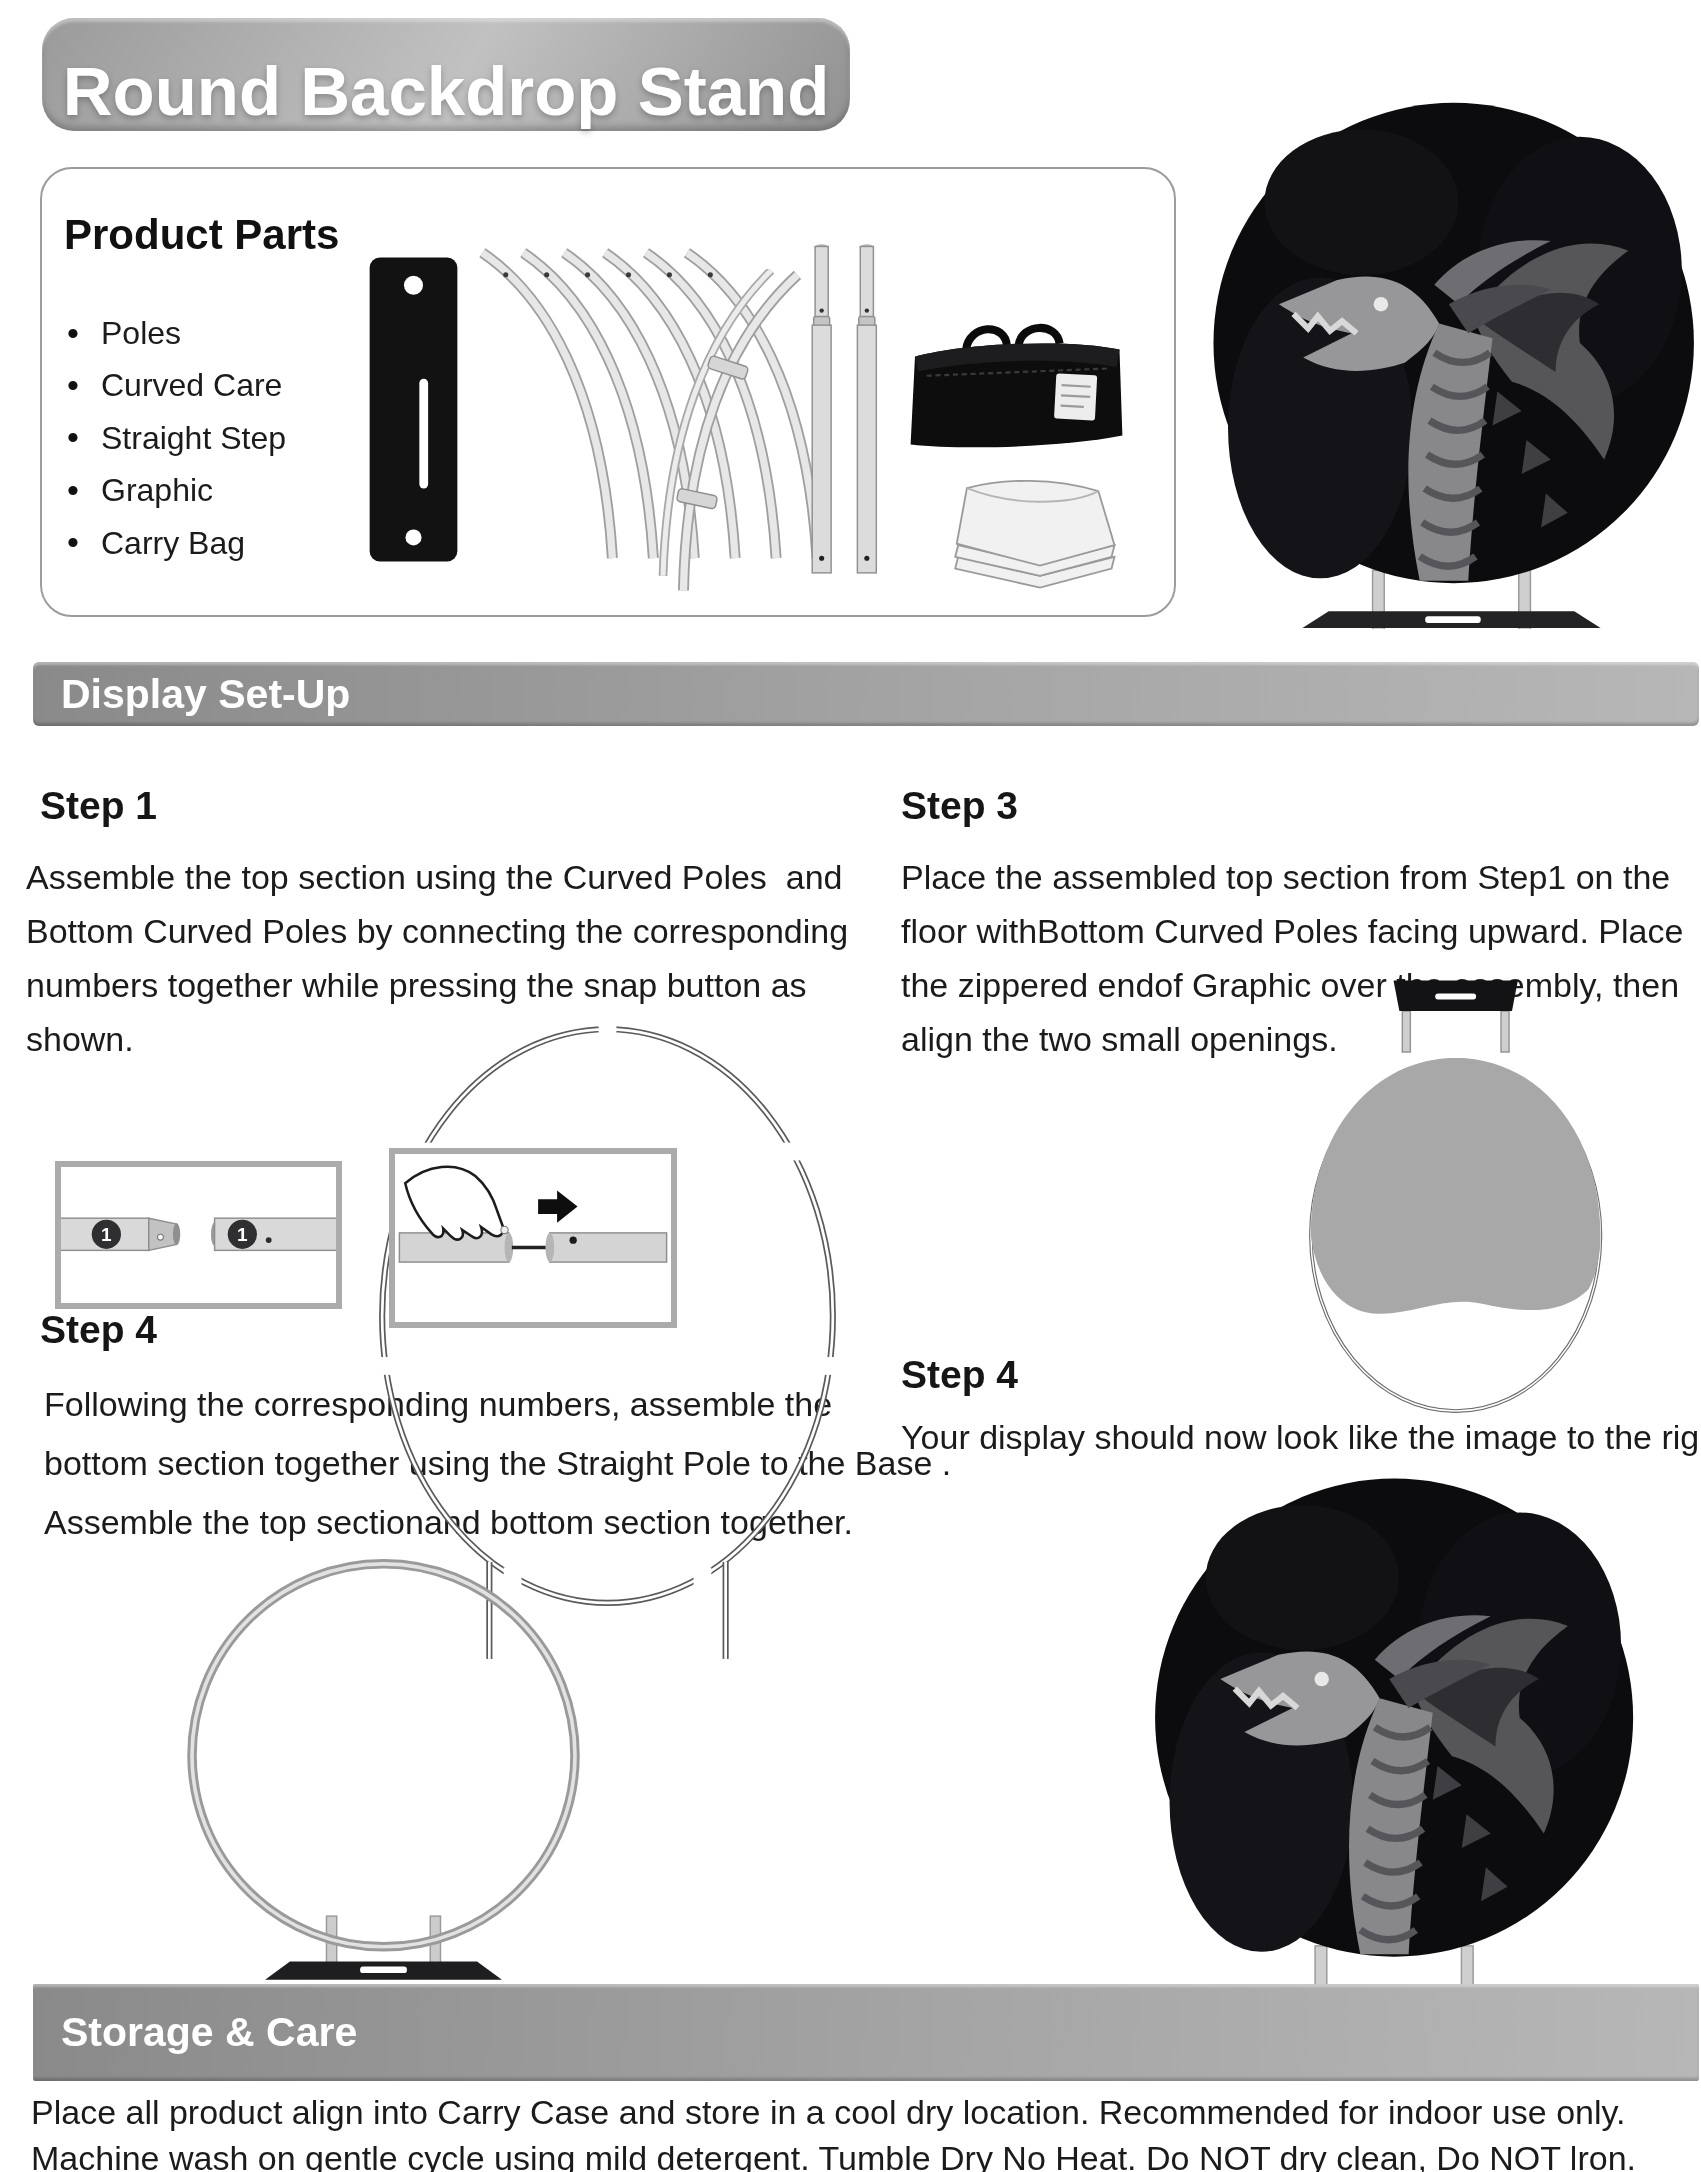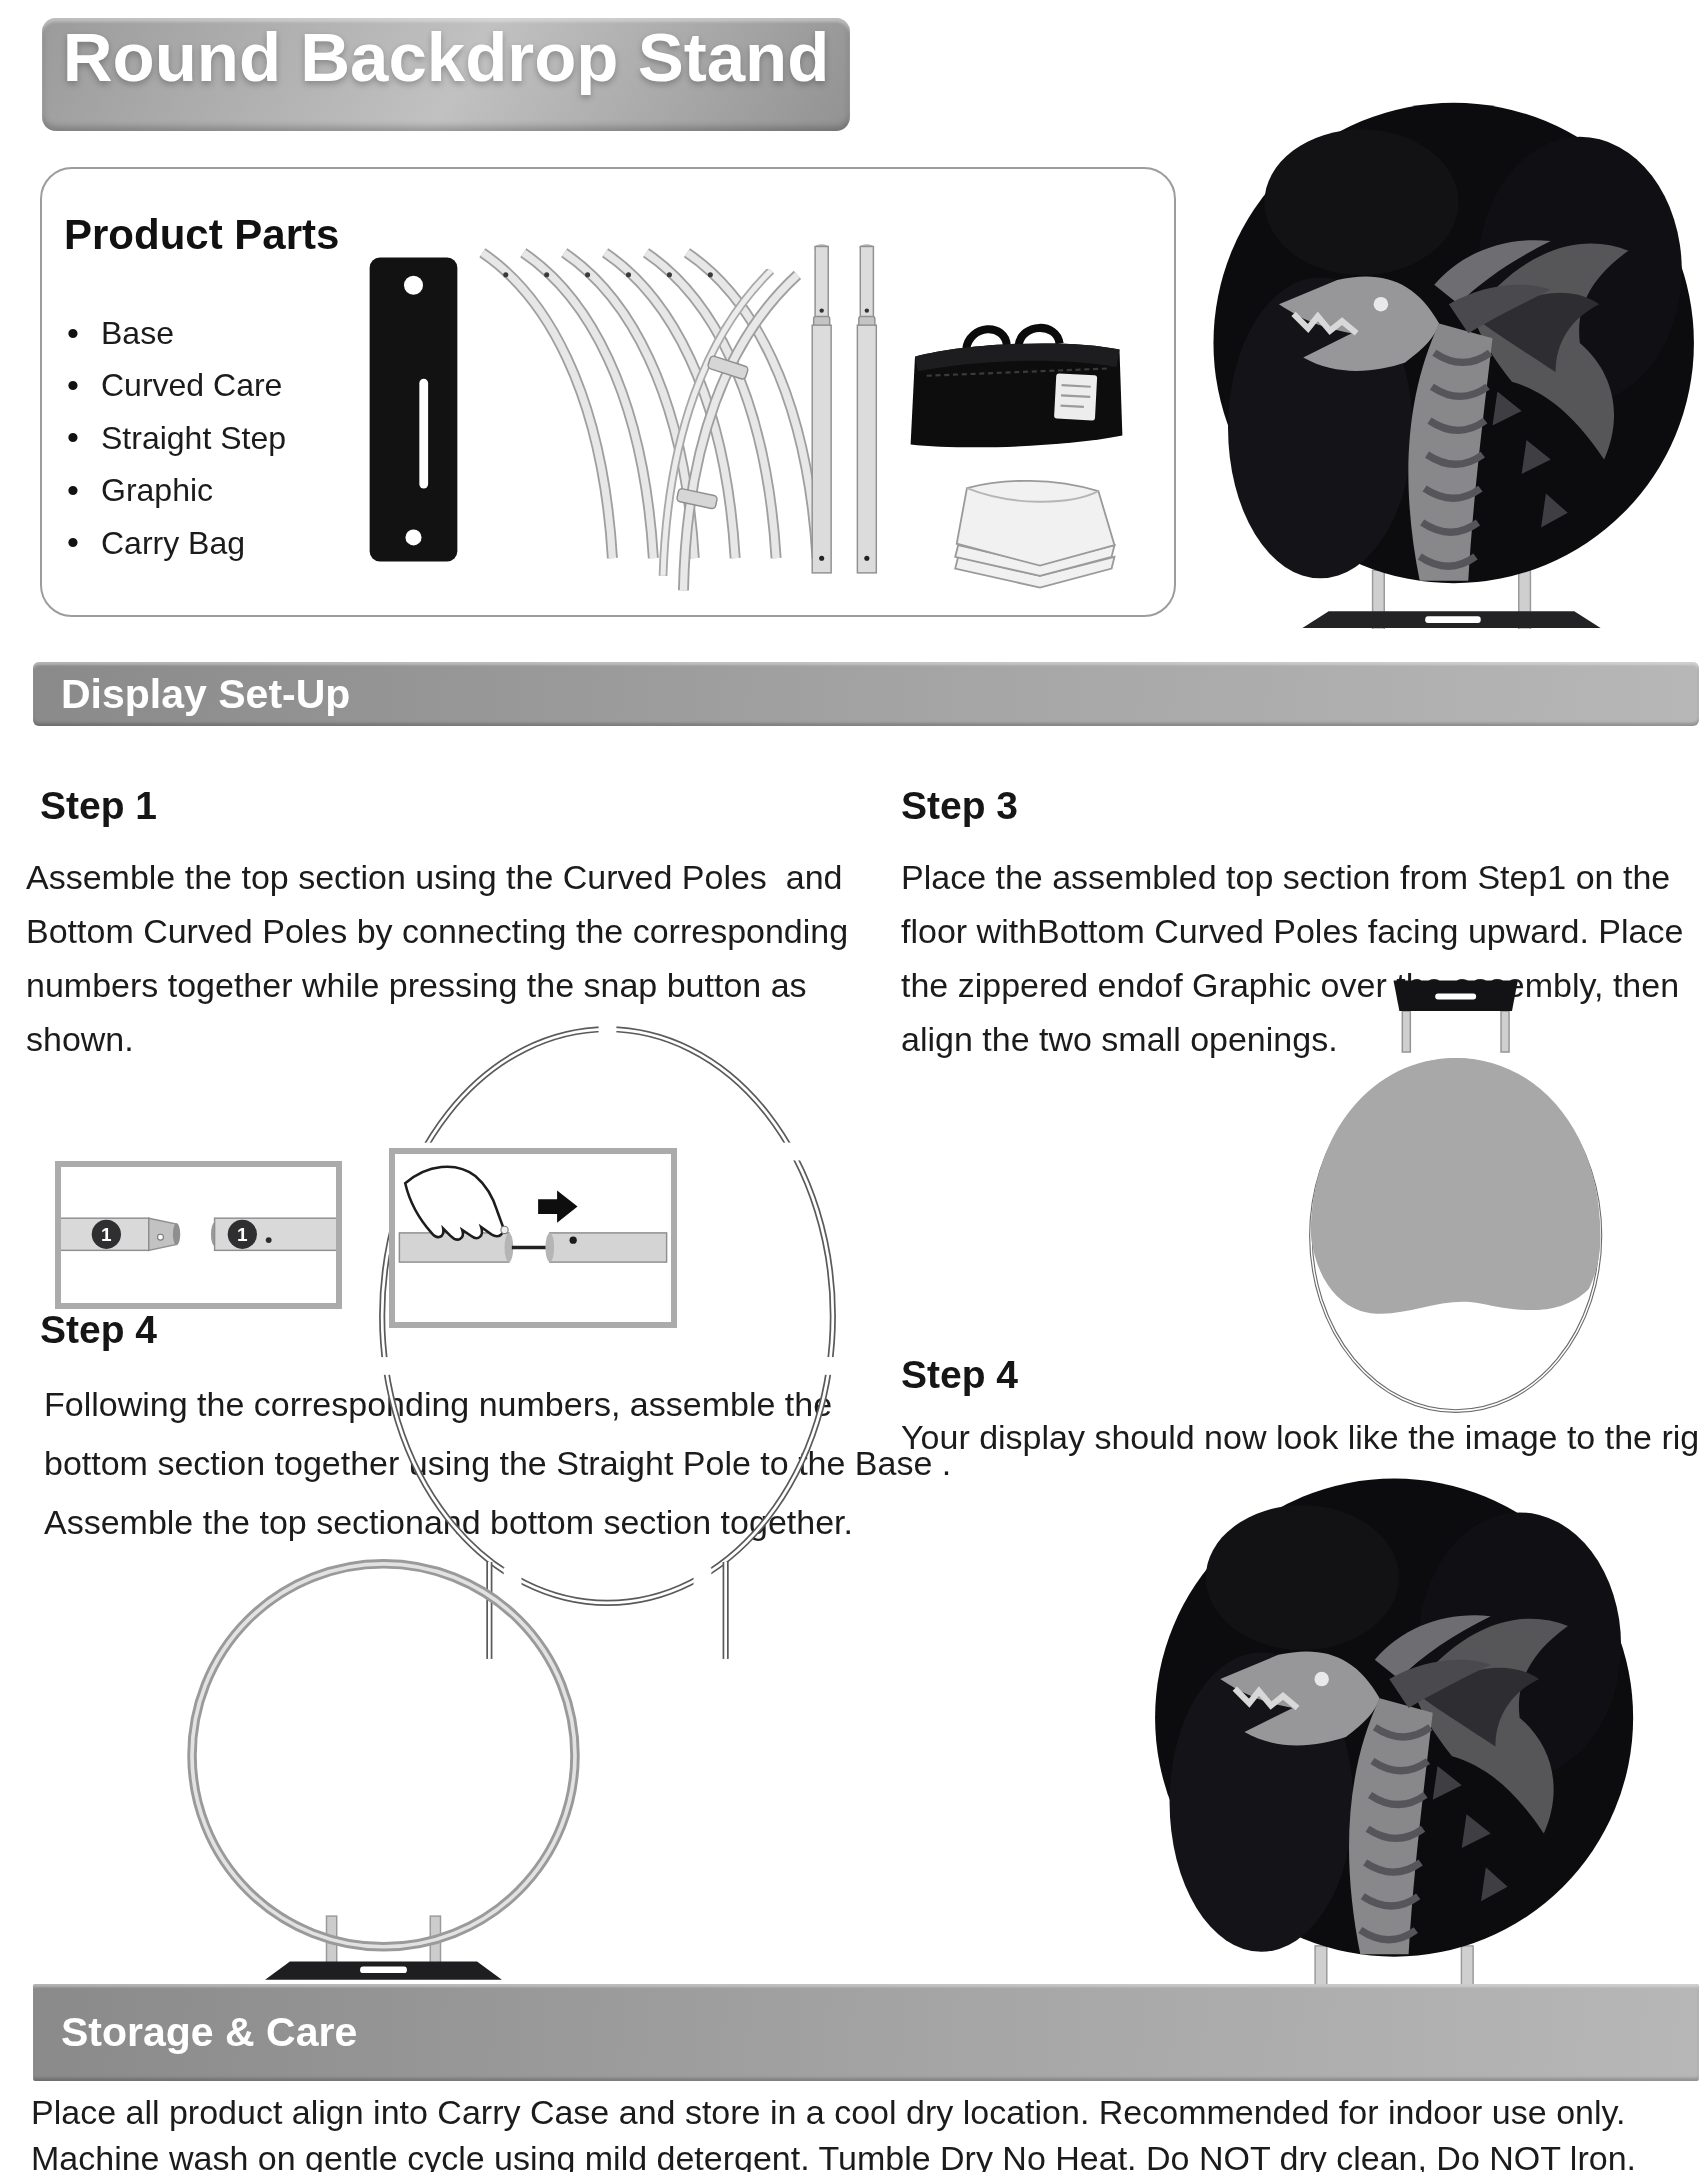--- a/index.html
+++ b/index.html
@@ -2,24 +2,24 @@
 <html style="font-size:11.7px"><head>
 <meta charset="utf-8">
 <style>
   html,body{margin:0;padding:0;background:#ffffff;}
   body{font-family:"Liberation Sans", sans-serif;color:#1b1b1b;}
   #page{position:relative;width:1701px;height:2172px;background:#ffffff;overflow:hidden;}
   .abs{position:absolute;}
   .banner{background:linear-gradient(94deg,#8a8a8a 0%,#a5a5a5 55%,#b7b7b7 100%);
           box-shadow:inset 0 2.9px 2.2px rgba(255,255,255,.35), inset 0 -2.9px 2.9px rgba(0,0,0,.20);
           color:#ffffff;font-weight:bold;display:flex;align-items:center;}
-  #title-banner{left:42px;top:17.6px;width:808px;height:113px;border-radius:14px;
+  #title-banner{left:42px;top:17.6px;width:808px;height:113px;border-radius:32px;
           background:linear-gradient(120deg,#9b9b9b 0%,#c1c1c1 52%,#929292 100%);
           box-shadow:inset 0 3.7px 2.9px rgba(255,255,255,.35), inset 0 -4.4px 5.9px rgba(0,0,0,.22);
-          color:#ffffff;font-weight:bold;display:flex;align-items:flex-start;justify-content:center;
+          color:#ffffff;font-weight:bold;display:flex;align-items:flex-end;justify-content:center;
           font-size:69px;text-shadow:0 2.9px 5.9px rgba(0,0,0,.25);}
   #parts-box{left:40px;top:167px;width:1132px;height:446px;border:2.9px solid #9c9c9c;border-radius:32px;background:#fff;}
   #parts-heading{left:64px;top:211px;font-size:42px;font-weight:bold;color:#111;}
   #parts-list{left:67px;top:315px;list-style:none;margin:0;padding:0;font-size:32px;}
   #parts-list li{position:relative;padding-left:34px;margin-bottom:15.4px;white-space:pre;}
   #parts-list li::before{content:"•";position:absolute;left:0;top:-1.5px;font-size:34px;color:#111;}
   #setup-banner{left:33px;top:662px;width:1638px;height:64px;font-size:41px;padding-left:28px;border-radius:6px;}
   #storage-banner{left:33px;top:1984px;width:1638px;height:97px;font-size:41px;padding-left:28px;border-radius:2.2px;}
   .step-label{font-size:39px;font-weight:bold;color:#161616;}
   .step-text{font-size:34px;line-height:54px;color:#1b1b1b;}
@@ -72,21 +72,21 @@
 
 <div id="page">
 
   <div id="title-banner" class="abs">
     <span>Round Backdrop Stand</span>
   </div>
 
   <div id="parts-box" class="abs"></div>
   <div id="parts-heading" class="abs">Product Parts</div>
   <ul id="parts-list" class="abs">
-    <li>Base</li>
+    <li>Poles</li>
     <li>Curved Care</li>
     <li>Straight Step</li>
     <li>Graphic</li>
     <li>Carry Bag</li>
   </ul>
 
   <svg class="abs" style="left:368px;top:256px;" width="91" height="307" viewBox="0 0 124 420">
     <rect x="2" y="2" width="120" height="416" rx="14" fill="#121212"></rect>
     <circle cx="62" cy="40" r="13" fill="#ffffff"></circle>
     <circle cx="62" cy="385" r="11" fill="#ffffff"></circle>

